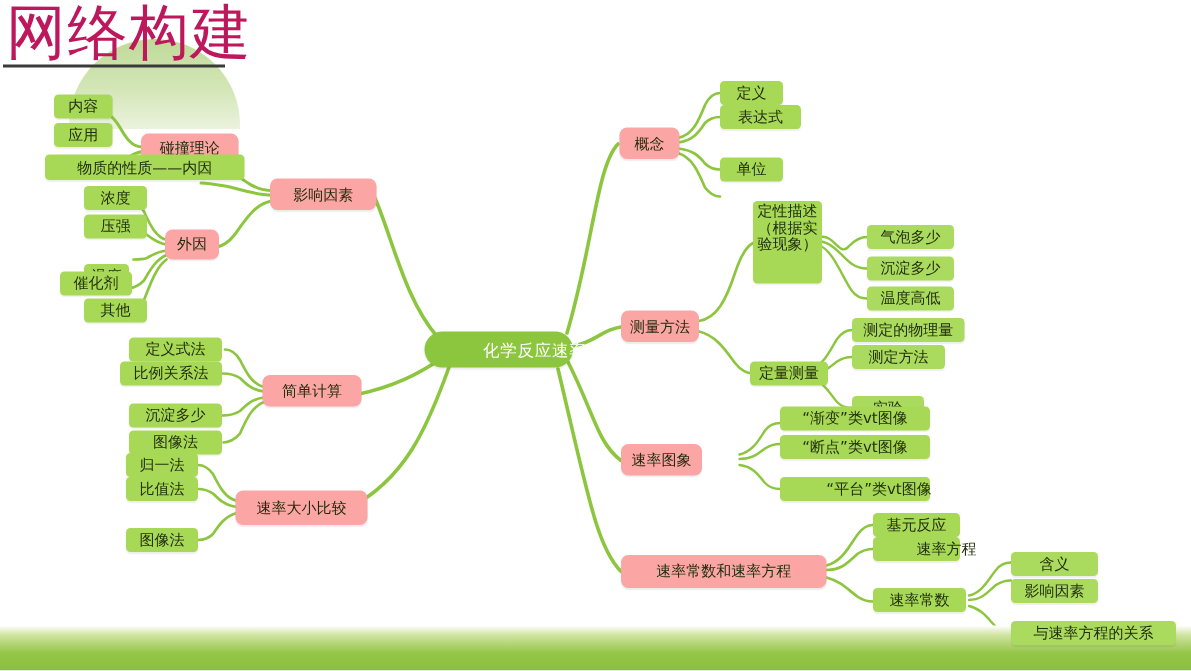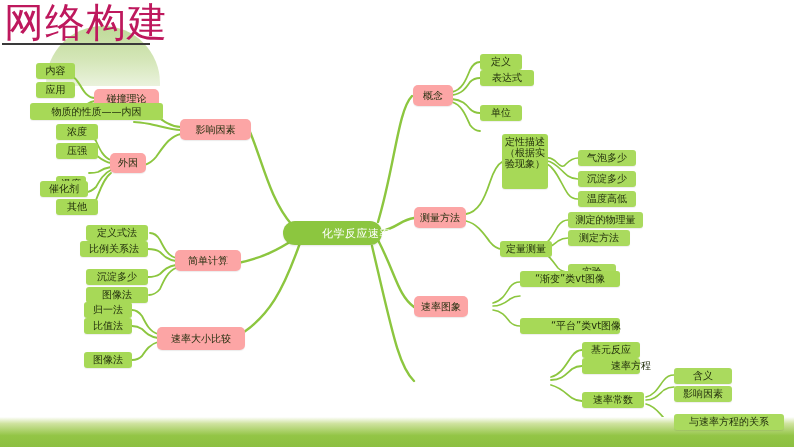--- a/index.html
+++ b/index.html
@@ -223,22 +223,24 @@
   <div class="node leaf2" style="left:578px; top:171px; width:58px; height:16px;">沉淀多少</div>
   <div class="node leaf2" style="left:578px; top:191px; width:58px; height:16px;">温度高低</div>
 
   <div class="node leaf" style="left:500px; top:241px; width:52px; height:16px;">定量测量</div>
   <div class="node leaf2" style="left:568px; top:212px; width:75px; height:16px;">测定的物理量</div>
   <div class="node leaf2" style="left:568px; top:230px; width:62px; height:16px;">测定方法</div>
   <div class="node leaf2" style="left:568px; top:264px; width:48px; height:16px;">实验</div>
 
   <div class="node branch" style="left:414px; top:296px; width:54px; height:21px;">速率图象</div>
   <div class="node leaf" style="left:520px; top:271px; width:100px; height:16px;">“渐变”类vt图像</div>
+  <div class="node leaf" style="left:520px; top:290px; width:100px; height:16px;">“断点”类vt图像</div>
   <div class="node leaf" style="left:520px; top:318px; width:100px; height:16px;padding-left:32px;">“平台”类vt图像</div>
 
+  <div class="node branch" style="left:414px; top:370px; width:137px; height:22px;">速率常数和速率方程</div>
   <div class="node leaf" style="left:582px; top:342px; width:58px; height:16px;">基元反应</div>
   <div class="node leaf" style="left:582px; top:358px; width:58px; height:16px;padding-left:40px;">速率方程</div>
 
   <div class="node leaf" style="left:582px; top:392px; width:62px; height:16px;">速率常数</div>
   <div class="node leaf2" style="left:674px; top:368px; width:58px; height:16px;">含义</div>
   <div class="node leaf2" style="left:674px; top:386px; width:58px; height:16px;">影响因素</div>
   <div class="node leaf2" style="left:674px; top:414px; width:110px; height:16px;">与速率方程的关系</div>
 
   <div id="bottom-band"></div>
 </div>

